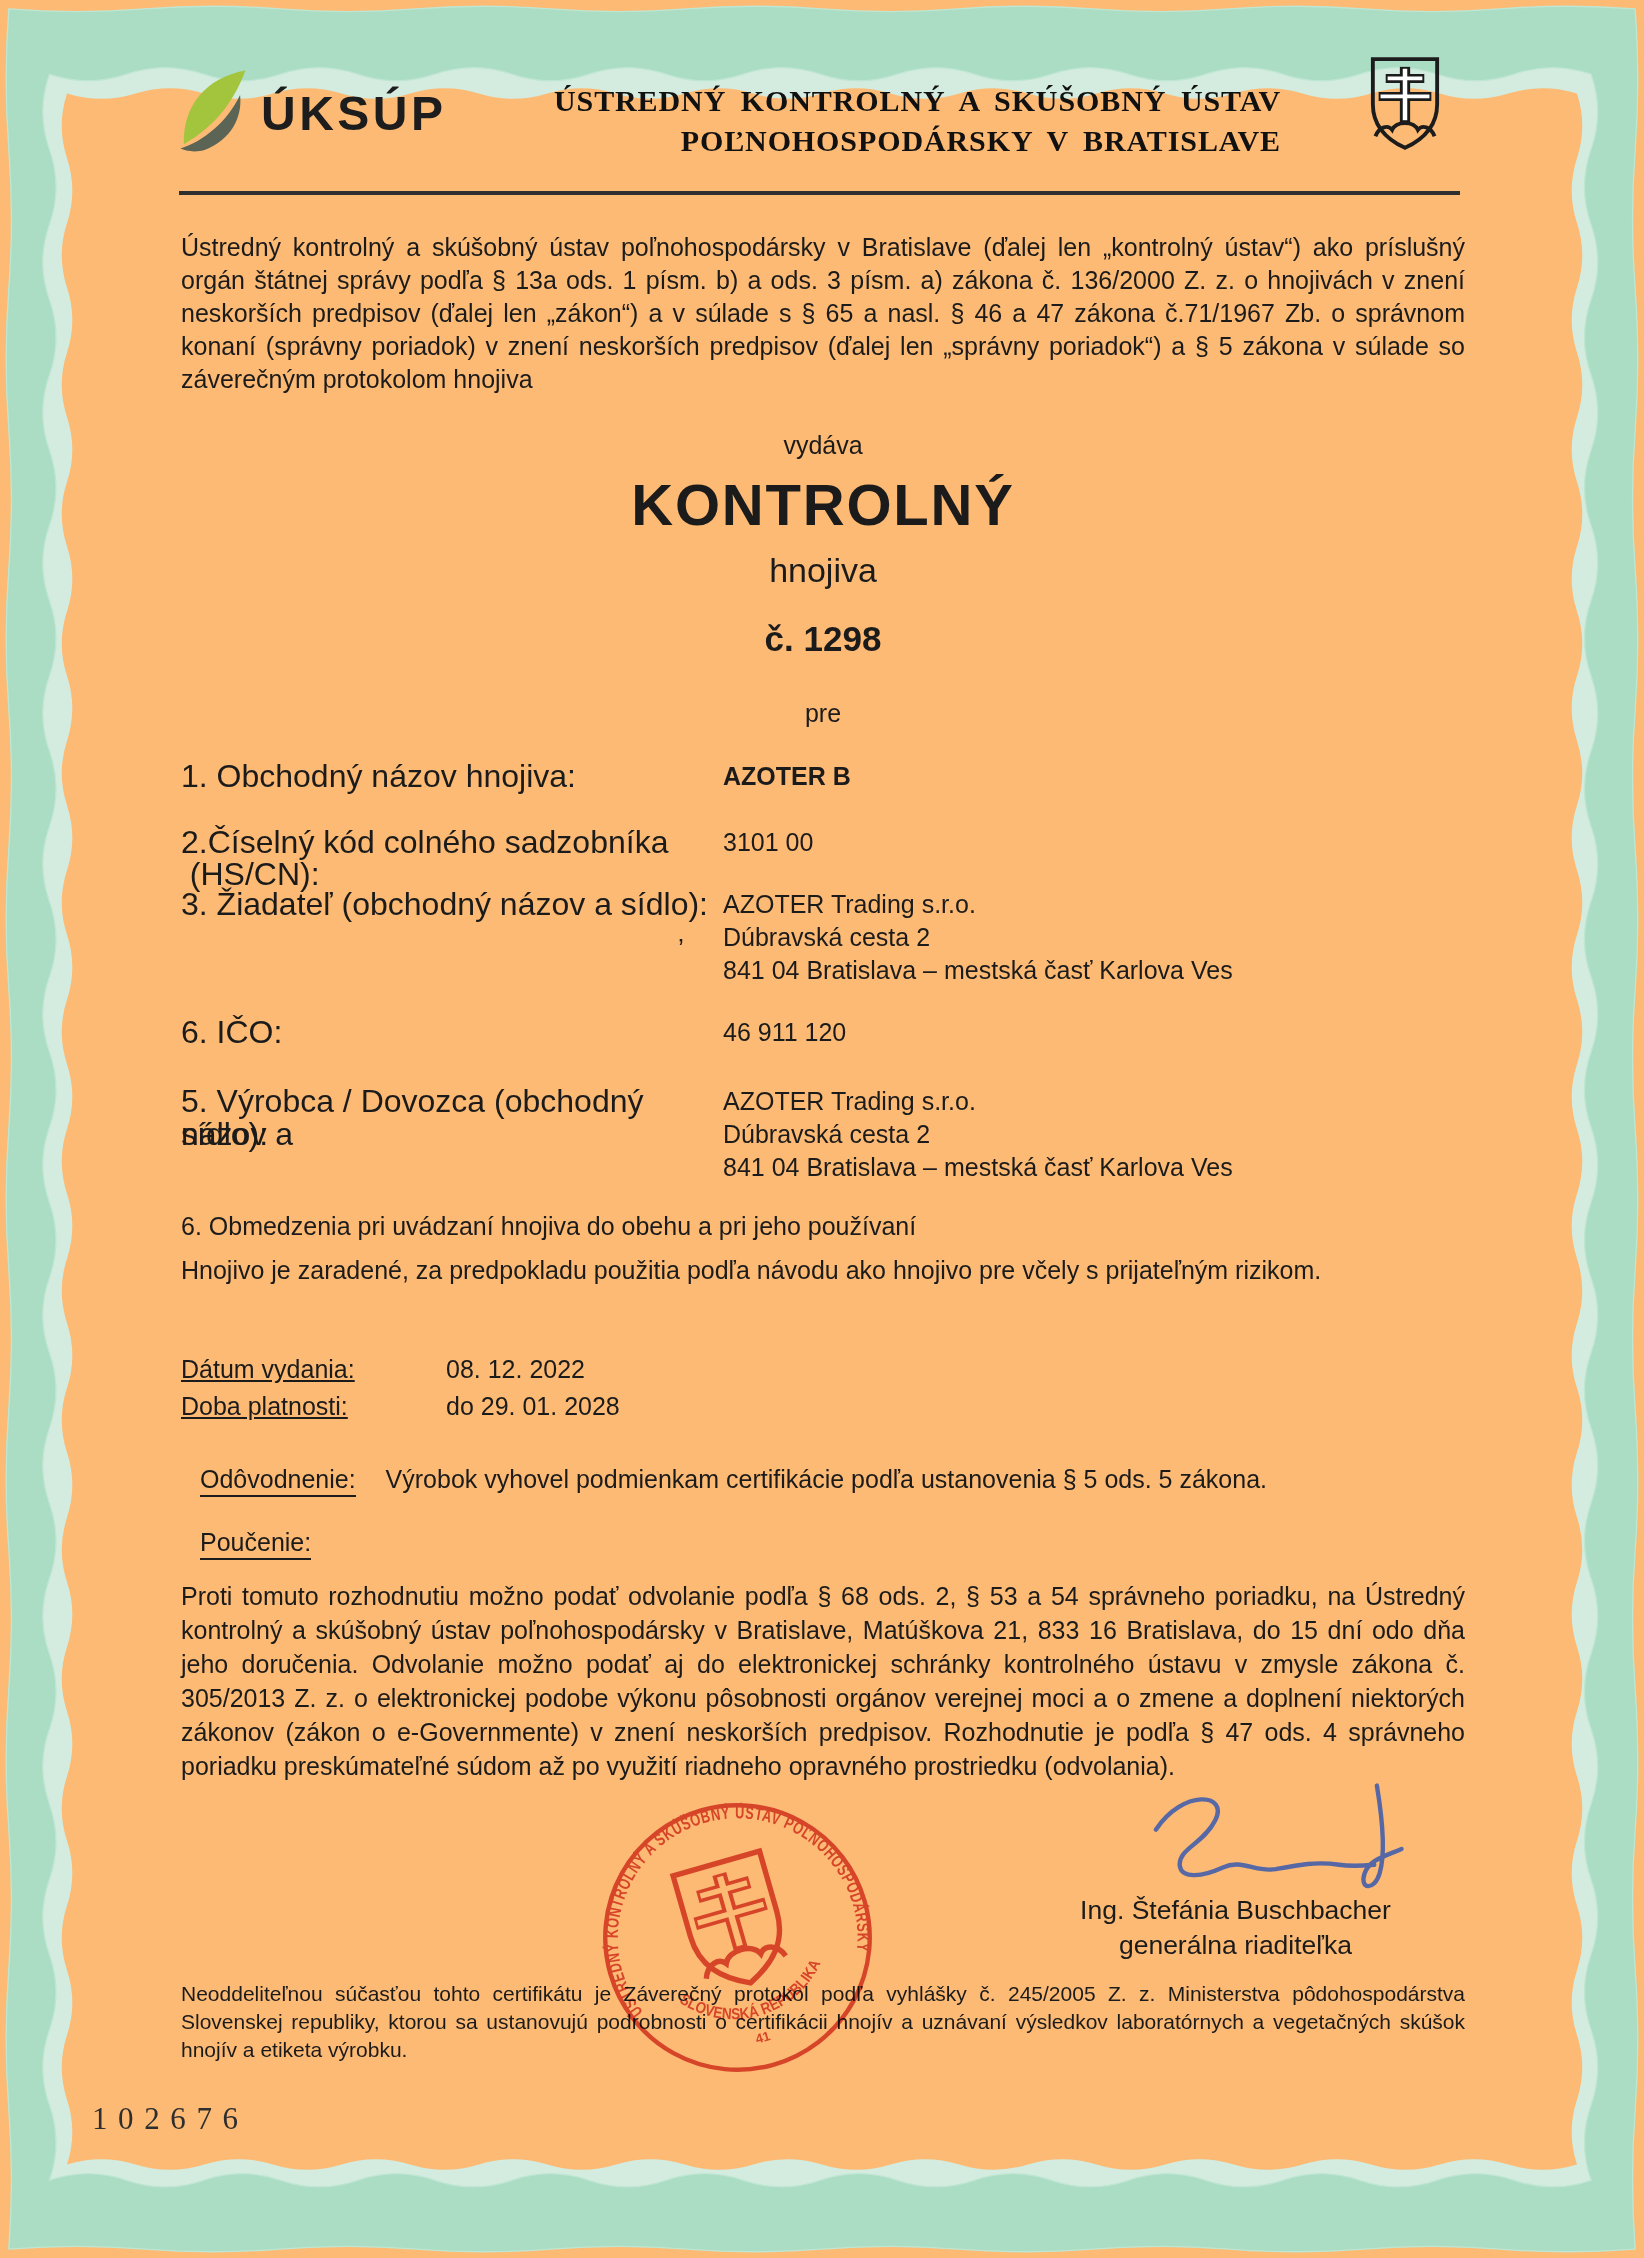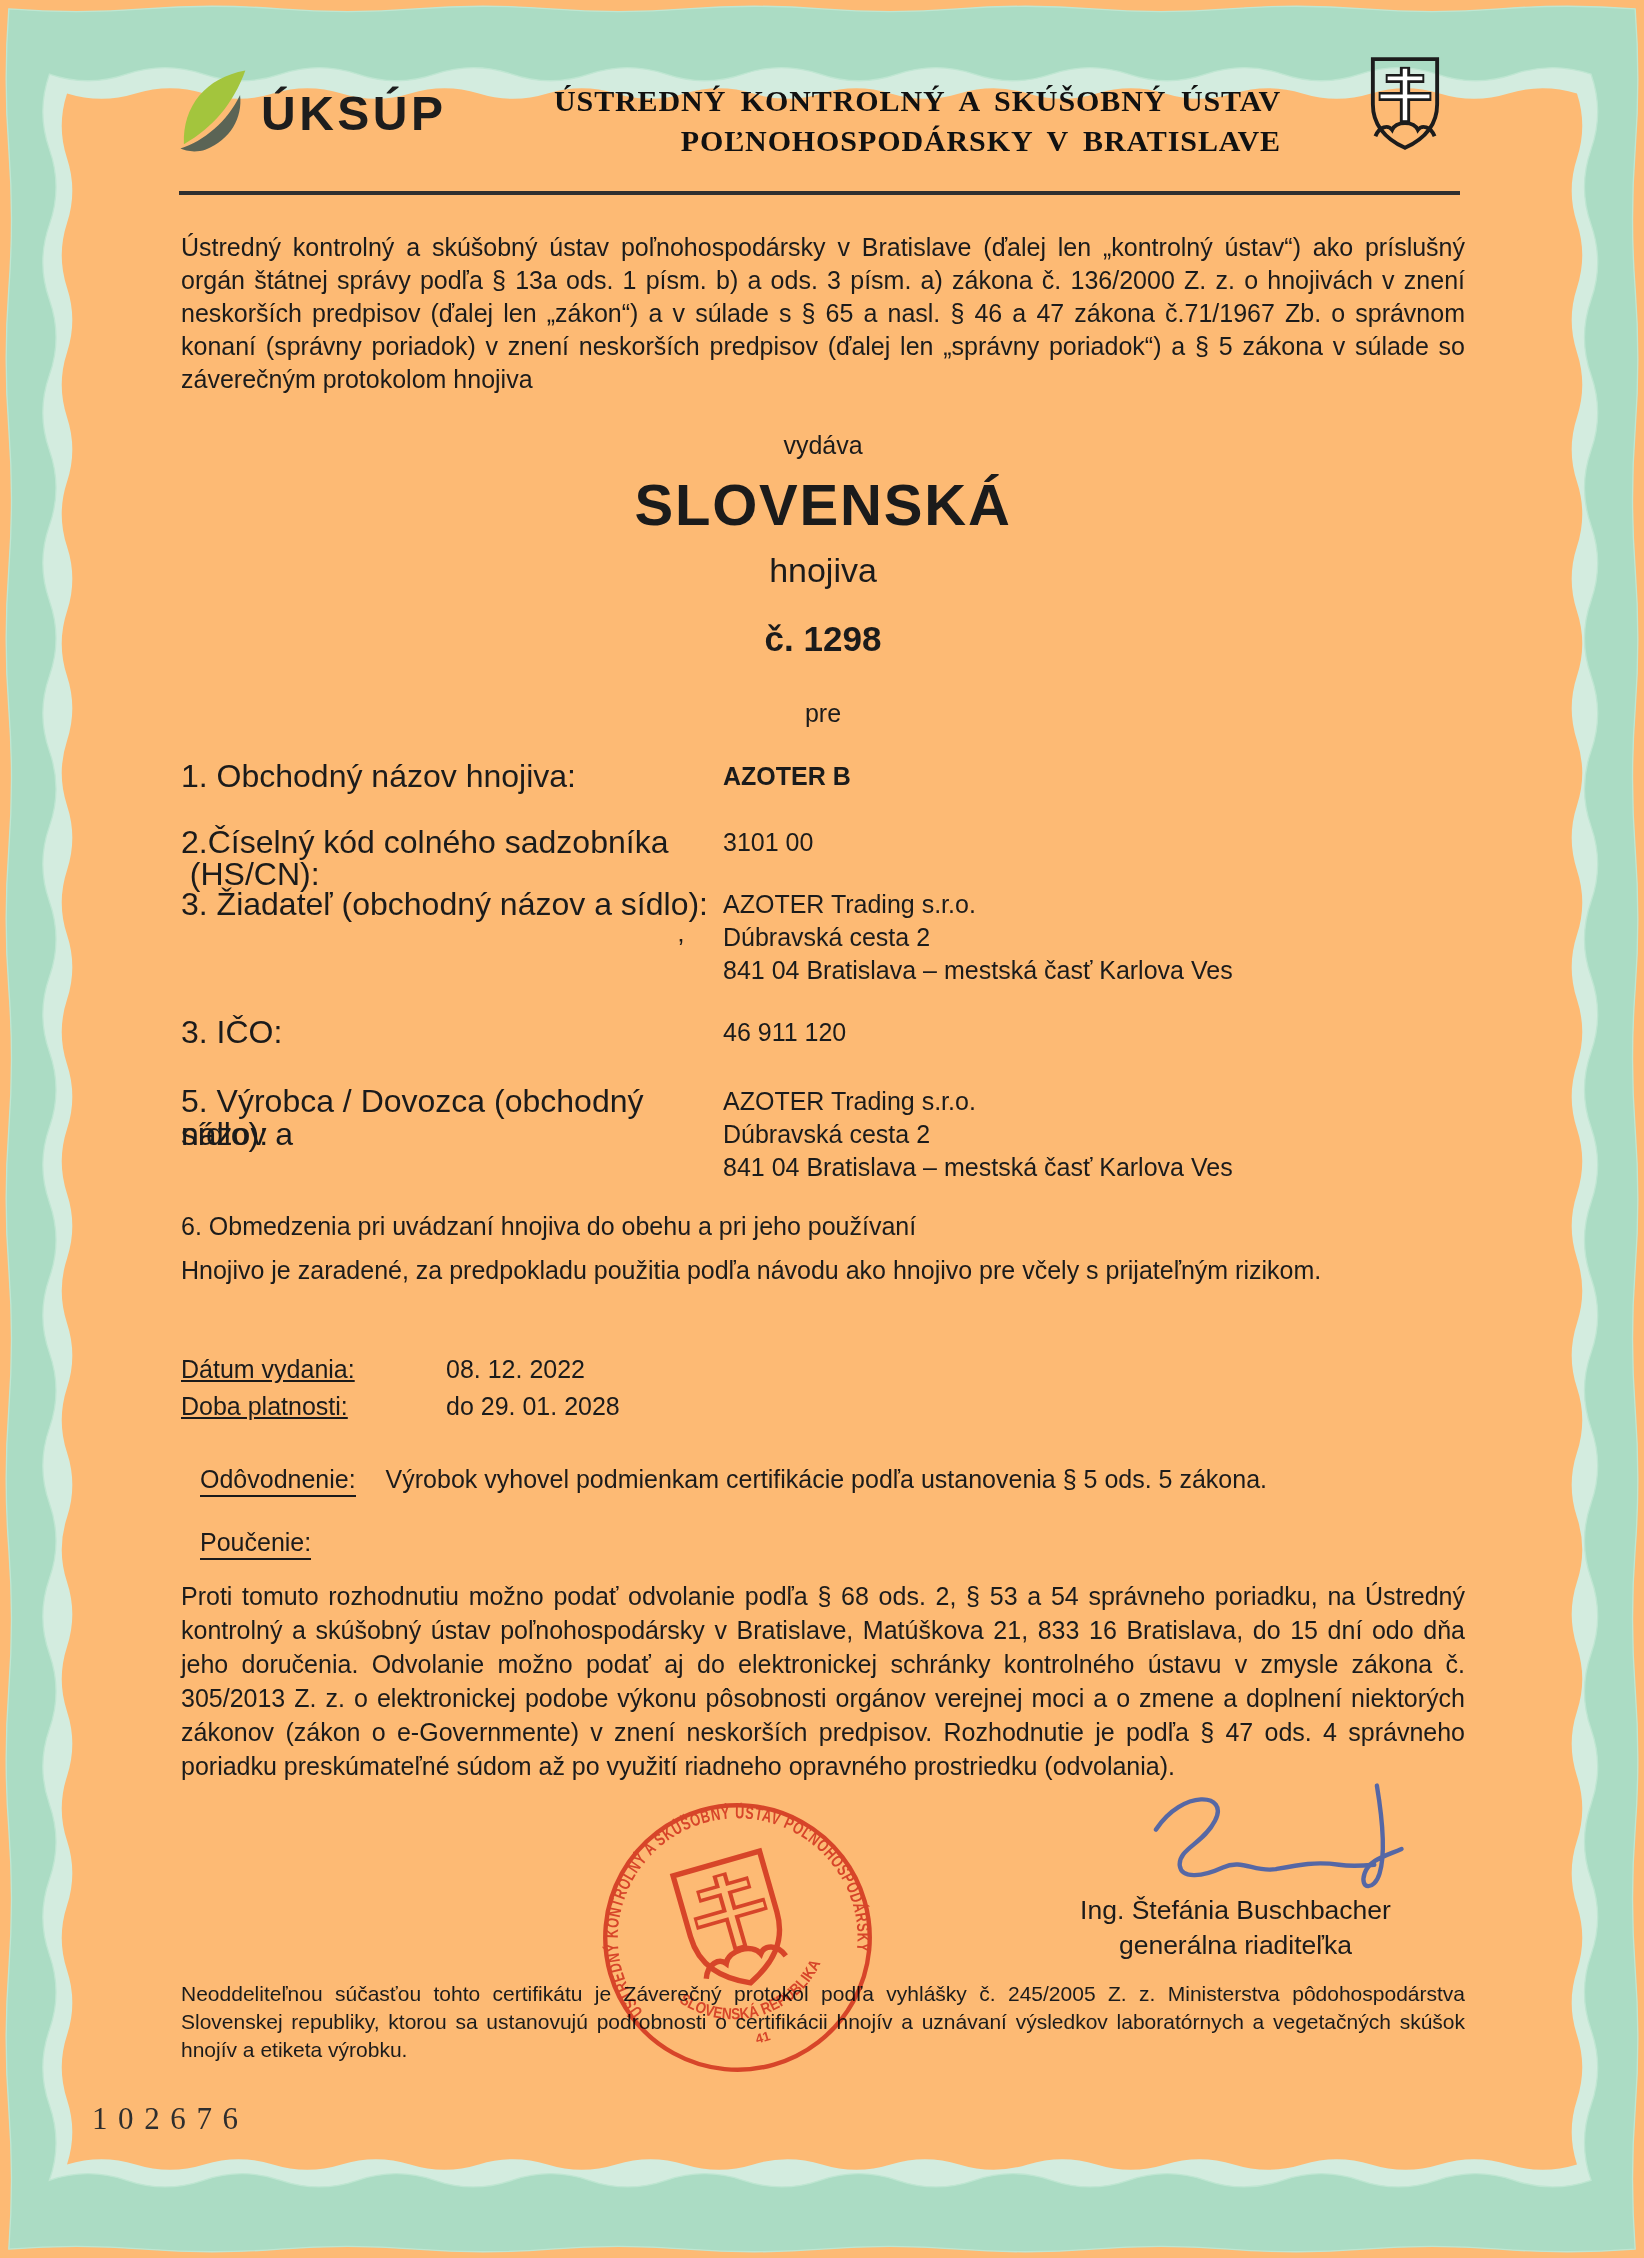--- a/index.html
+++ b/index.html
@@ -66,41 +66,41 @@
     <g color="#1c1c1c">
         <use href="#coa"></use>
       </g>
   </svg>
 
   <div class="abs rule" style="left:179px;top:191px;width:1281px;height:3.5px"></div>
 
   <div class="abs body-text just intro">Ústredný kontrolný a skúšobný ústav poľnohospodársky v Bratislave (ďalej len „kontrolný ústav“) ako príslušný orgán štátnej správy podľa § 13a ods. 1 písm. b) a ods. 3 písm. a) zákona č. 136/2000 Z. z. o hnojivách v znení neskorších predpisov (ďalej len „zákon“) a v súlade s § 65 a nasl. § 46 a 47 zákona č.71/1967 Zb. o správnom konaní (správny poriadok) v znení neskorších predpisov (ďalej len „správny poriadok“) a § 5 zákona v súlade so záverečným protokolom hnojiva</div>
 
   <div class="abs body-text center" style="left:181px;top:429px;width:1284px">vydáva</div>
-  <div class="abs center cert-title" style="left:181px;top:471px;width:1284px">SLOVENSKÁ</div>
+  <div class="abs center cert-title" style="left:181px;top:471px;width:1284px">KONTROLNÝ</div>
   <div class="abs center" style="left:181px;top:551px;width:1284px;font-size:34px">hnojiva</div>
   <div class="abs center bold" style="left:181px;top:619px;width:1284px;font-size:35px">č. 1298</div>
   <div class="abs body-text center" style="left:181px;top:697px;width:1284px">pre</div>
 
   <div class="abs item-label" style="top:760px">1. Obchodný názov hnojiva:</div>
   <div class="abs item-value bold" style="top:760px">AZOTER B</div>
 
   <div class="abs item-label" style="top:826px">2.Číselný kód colného sadzobníka</div>
   <div class="abs item-label" style="top:858px;padding-left:8.8px">(HS/CN):</div>
   <div class="abs item-value" style="top:826px">3101 00</div>
 
   <div class="abs item-label" style="top:888px">3. Žiadateľ (obchodný názov a sídlo):</div>
   <div class="abs item-value" style="top:888px">
     <div>AZOTER Trading s.r.o.</div>
     <div>Dúbravská cesta 2</div>
     <div>841 04  Bratislava – mestská časť Karlova Ves</div>
   </div>
   <div class="abs" style="left:678px;top:933px;font-size:26.5px">’</div>
 
-  <div class="abs item-label" style="top:1016px">3. IČO:</div>
+  <div class="abs item-label" style="top:1016px">6. IČO:</div>
   <div class="abs item-value" style="top:1016px">46 911 120</div>
 
   <div class="abs item-label" style="top:1085px">5. Výrobca / Dovozca (obchodný názov a</div>
   <div class="abs item-label" style="top:1118px">sídlo):</div>
   <div class="abs item-value" style="top:1085px">
     <div>AZOTER Trading s.r.o.</div>
     <div>Dúbravská cesta 2</div>
     <div>841 04  Bratislava – mestská časť Karlova Ves</div>
   </div>
 

